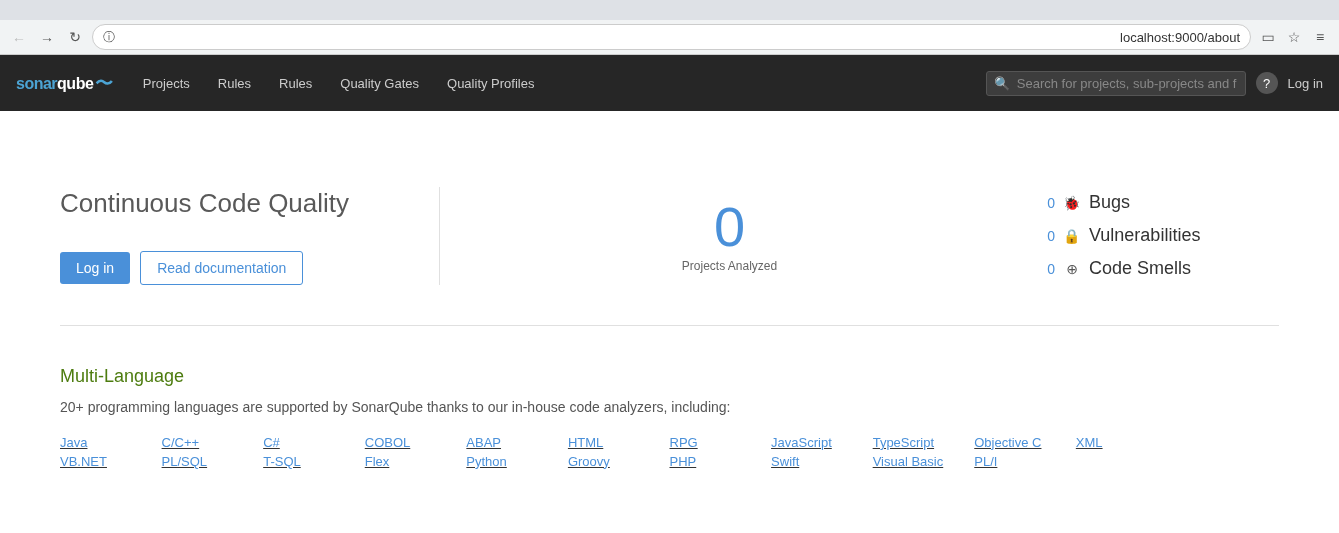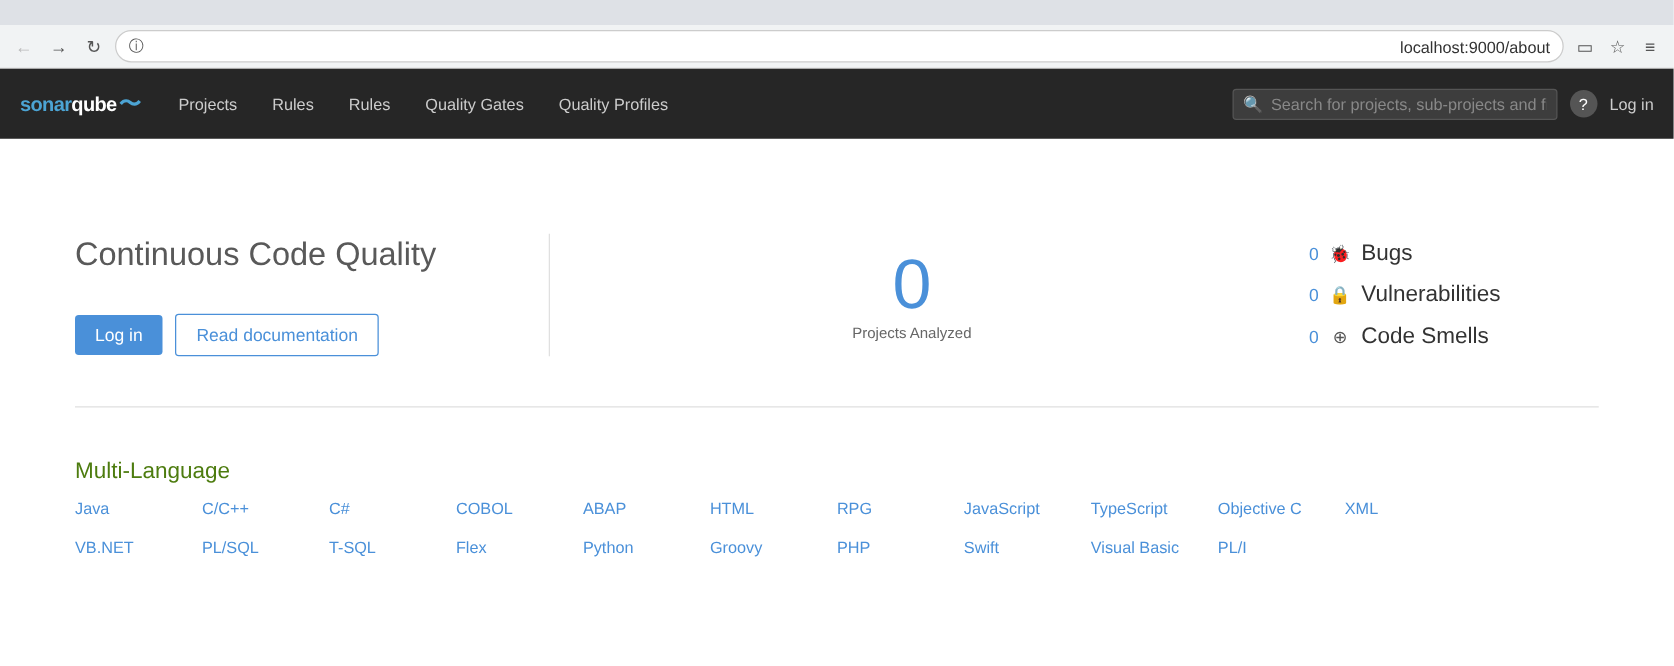--- a/index.html
+++ b/index.html
@@ -244,21 +244,22 @@
       font-weight: normal;
     }
     .section-desc {
       font-size: 14px;
       color: #555;
       margin-bottom: 20px;
     }
     .lang-grid {
       display: grid;
       grid-template-columns: repeat(12, 1fr);
-      row-gap: 16px;
+      row-gap: 4px;
+      text-decoration: underline;
     }
     .lang-link {
       color: #4a90d9;
       text-decoration: none;
       font-size: 13px;
       cursor: pointer;
     }
   </style>
 </head>
 <body>
@@ -336,20 +337,21 @@
         <span class="stat-count">0</span>
         <span class="stat-icon" style="color:#555; font-size:14px;">⊕</span>
         <span class="stat-label">Code Smells</span>
       </div>
     </div>
 
   </div>
 
   <div class="multilang-section">
     <h2 class="section-title">Multi-Language</h2>
+    <p class="section-desc">20+ programming languages are supported by SonarQube thanks to our in-house code analyzers, including:</p>
     <div class="lang-grid">
 
       <a class="lang-link">Java</a>
       <a class="lang-link">C/C++</a>
       <a class="lang-link">C#</a>
       <a class="lang-link">COBOL</a>
       <a class="lang-link">ABAP</a>
       <a class="lang-link">HTML</a>
       <a class="lang-link">RPG</a>
       <a class="lang-link">JavaScript</a>

